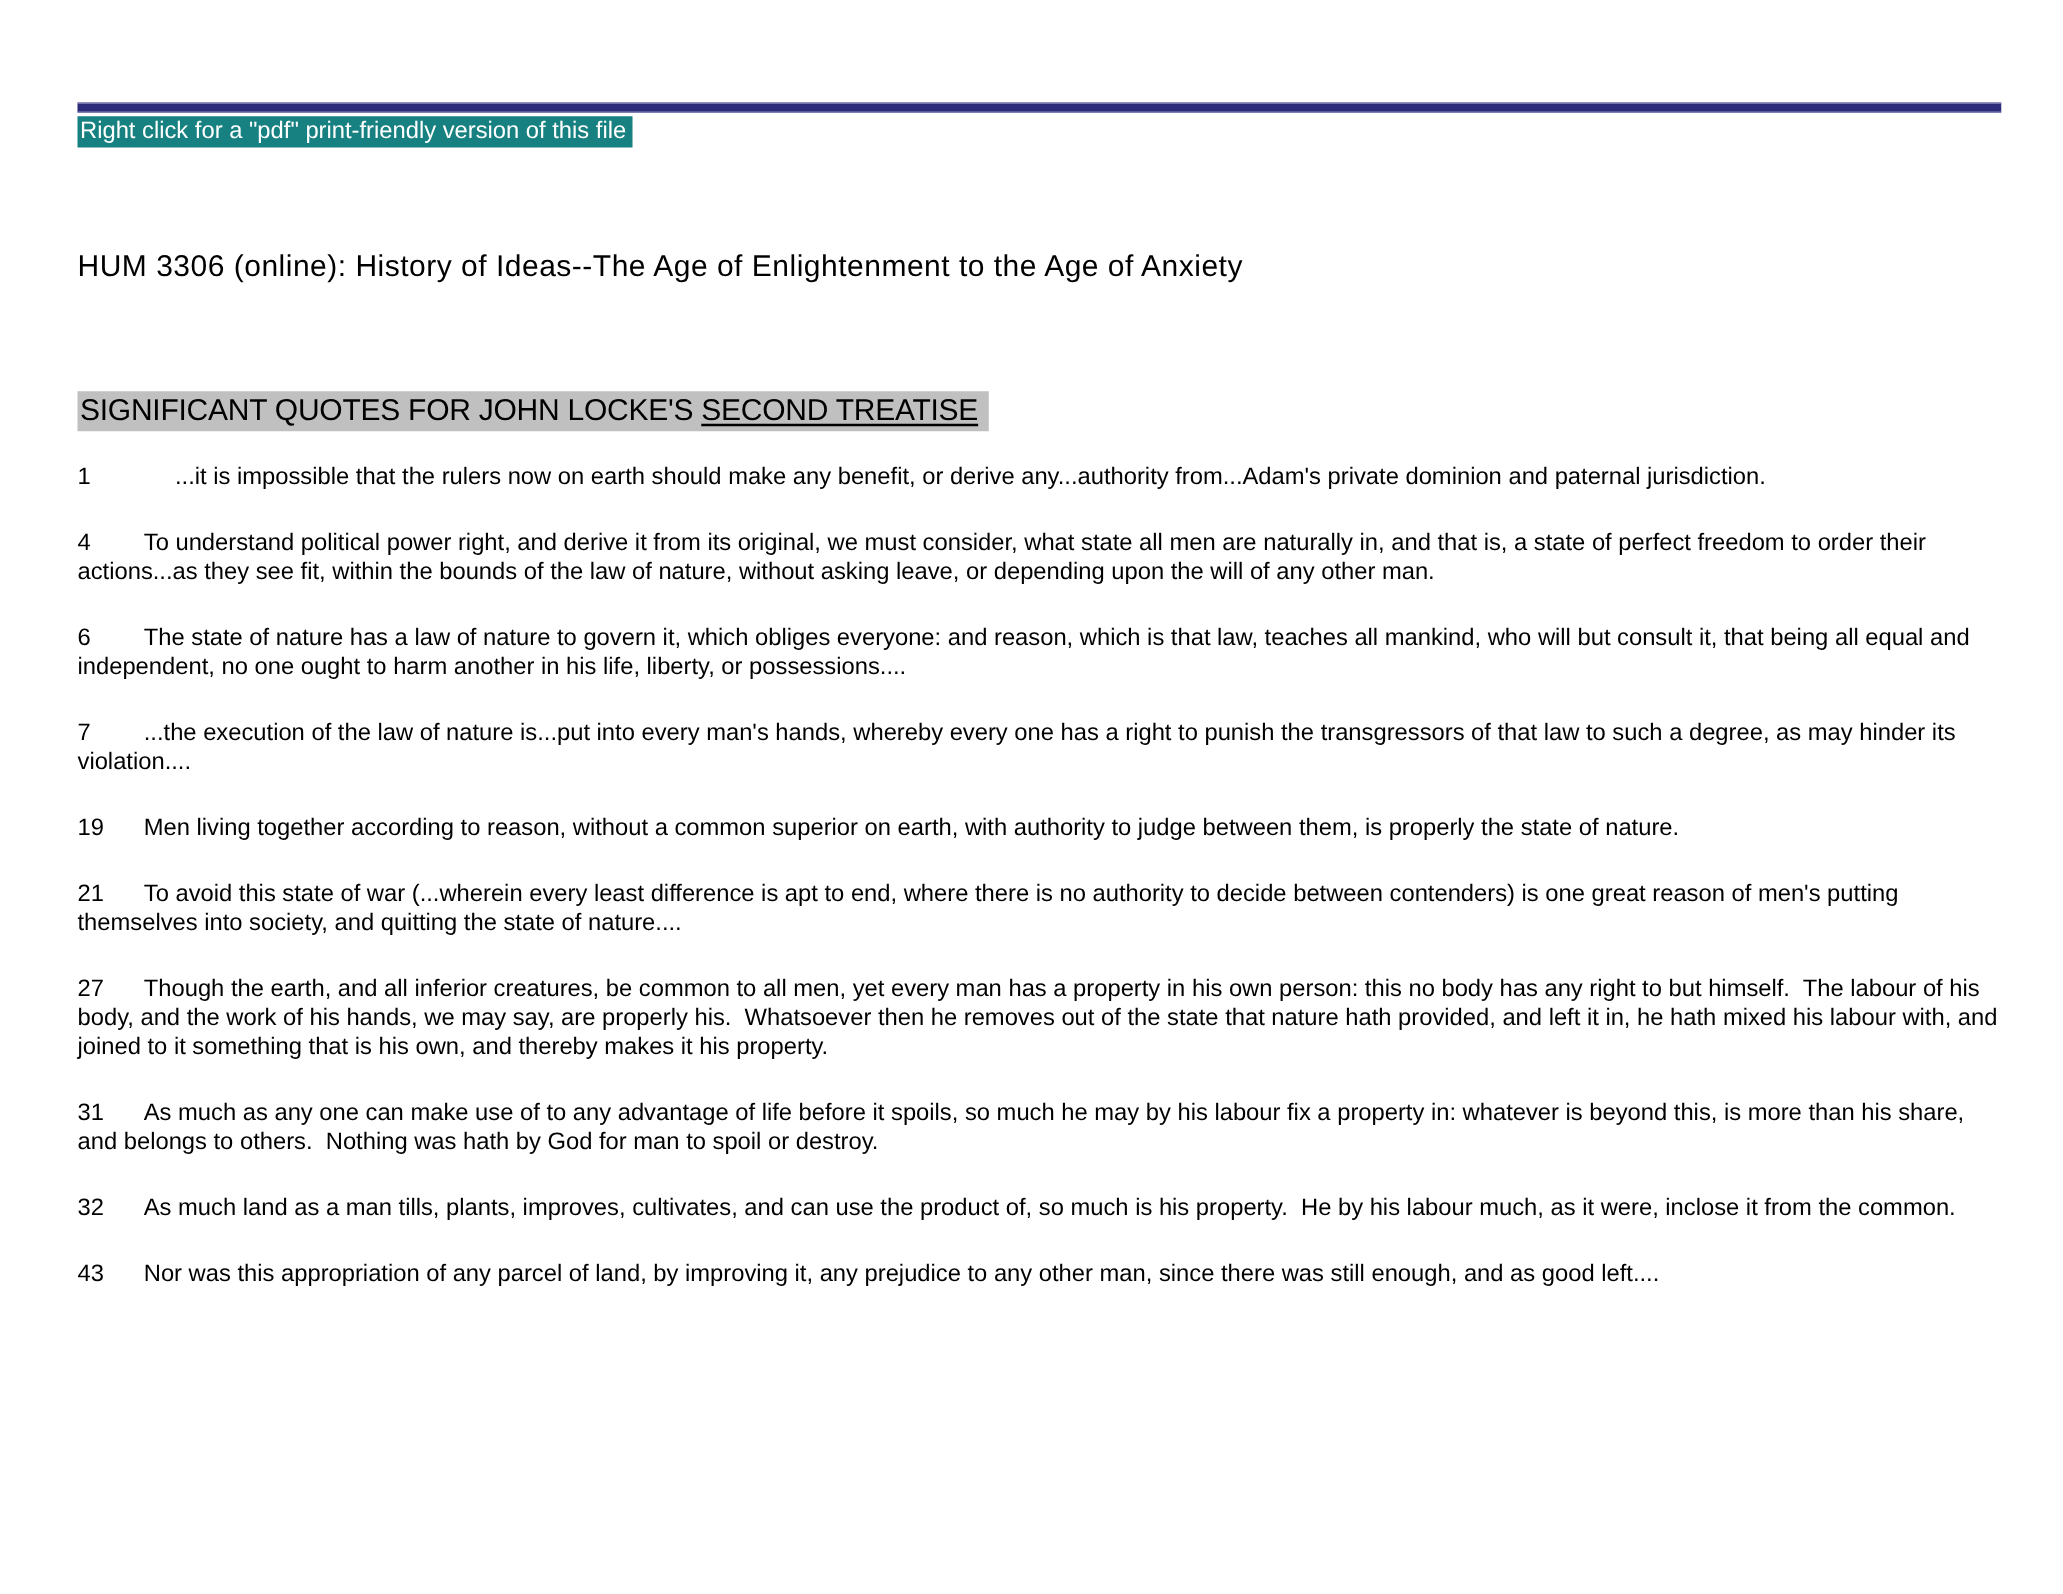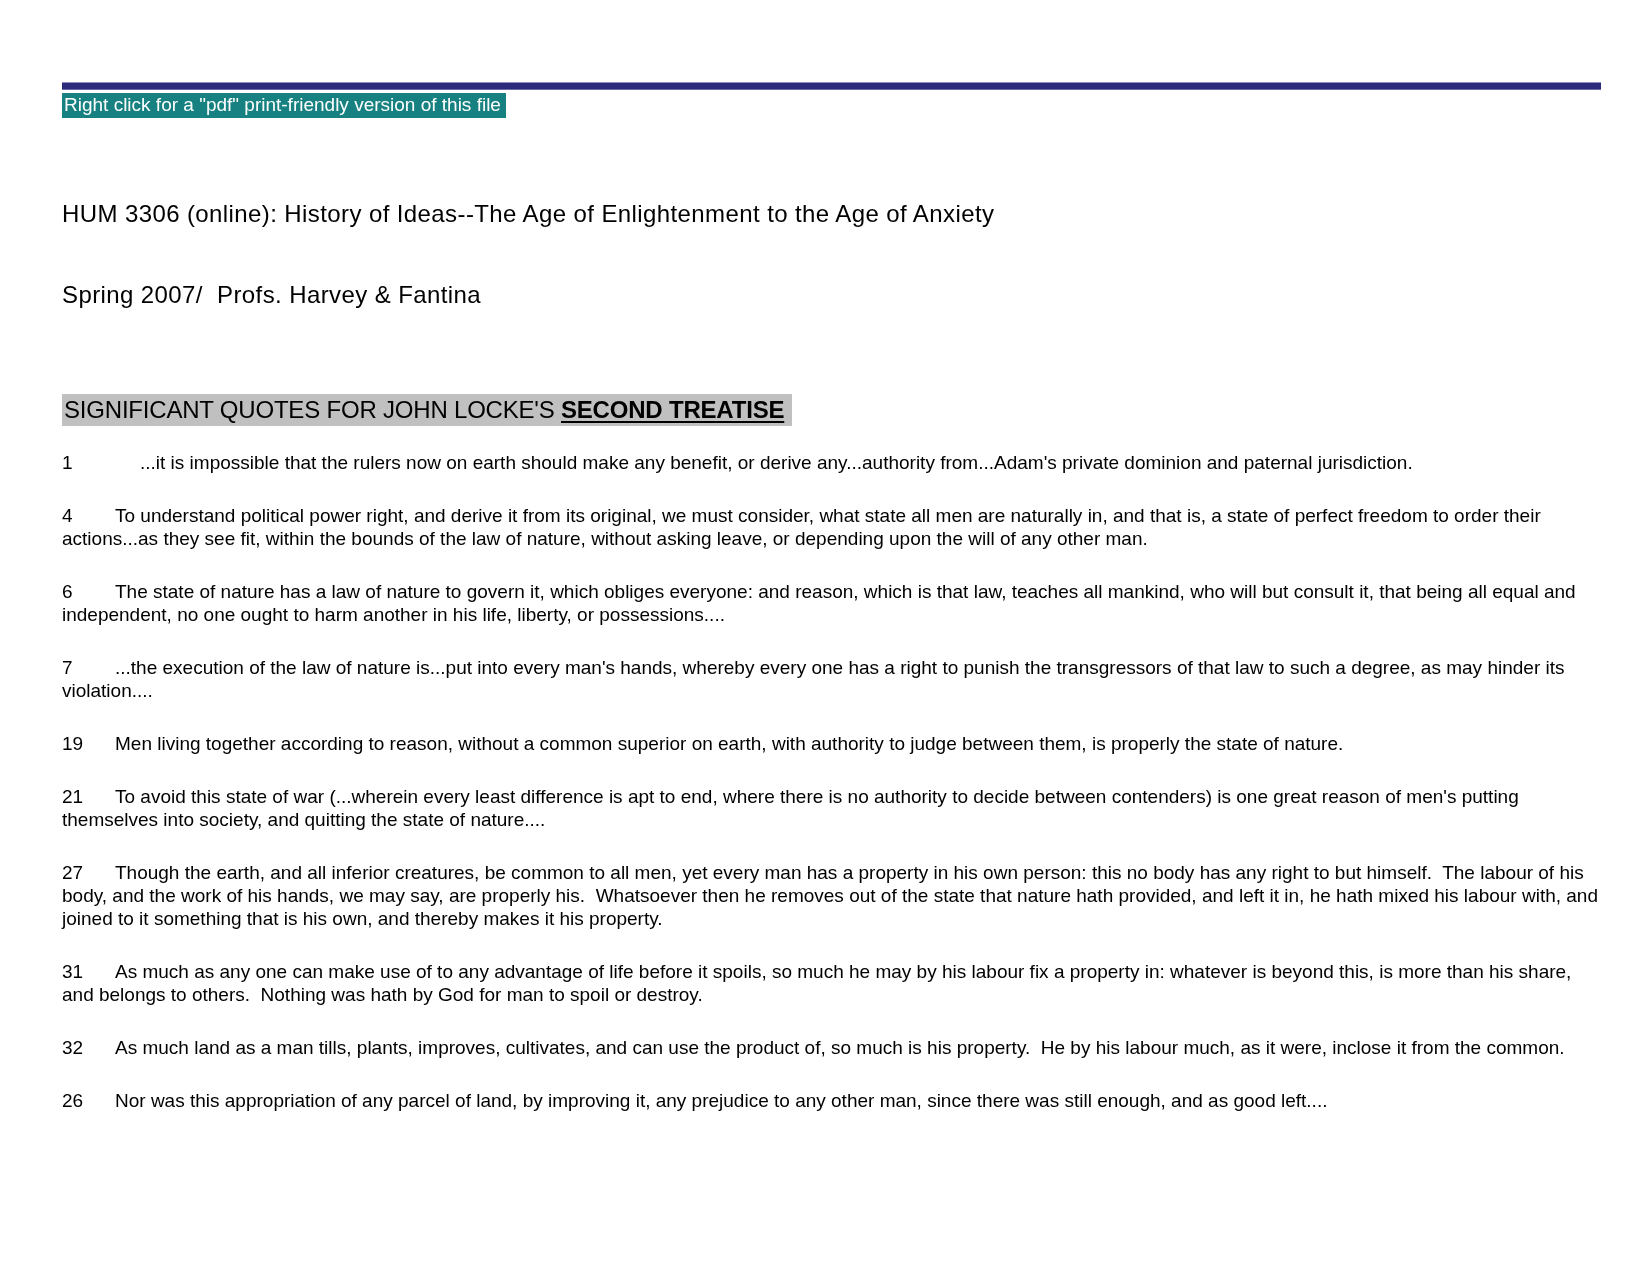--- a/index.html
+++ b/index.html
@@ -54,21 +54,20 @@
     line-height: 28px;
     letter-spacing: -0.2px;
   }
   .section-heading .hl {
     background: #c0c0c0;
     padding: 2px 8px 3px 2px;
   }
   .section-heading .ul {
     text-decoration: underline;
     text-underline-offset: 3px;
-    font-weight: bold;
   }
   .quotes {
     margin-top: 27px;
     width: 1539px;
     font-size: 19px;
     line-height: 23px;
   }
   .quote {
     margin: 0 0 30px 0;
   }
@@ -90,21 +89,20 @@
 
 <div class="page">
   <div class="content">
 
     <div class="top-rule"></div>
 
     <a class="pdf-banner">Right click for a "pdf" print-friendly version of this file</a>
 
     <div class="course-header">
       <div>HUM 3306 (online): History of Ideas--The Age of Enlightenment to the Age of Anxiety</div>
-      <div>Spring 2007/  Profs. Harvey &amp; Fantina</div>
     </div>
 
     <div class="section-heading">
       <span class="hl"><span>SIGNIFICANT QUOTES FOR JOHN LOCKE'S </span><span class="ul">SECOND TREATISE</span></span>
     </div>
 
     <div class="quotes">
 
       <p class="quote"><span class="qnum wide">1</span><span class="qtext">...it is impossible that the rulers now on earth should make any benefit, or derive any...authority from...Adam's private dominion and paternal jurisdiction.</span></p>
 
@@ -118,17 +116,17 @@
       <p class="quote"><span class="qnum">19</span><span class="qtext">Men living together according to reason, without a common superior on earth, with authority to judge between them, is properly the state of nature.</span></p>
 
       <p class="quote"><span class="qnum">21</span><span class="qtext">To avoid this state of war (...wherein every least difference is apt to end, where there is no authority to decide between contenders) is one great reason of men's putting themselves into society, and quitting the state of nature....</span></p>
 
       <p class="quote"><span class="qnum">27</span><span class="qtext">Though the earth, and all inferior creatures, be common to all men, yet every man has a property in his own person: this no body has any right to but himself.  The labour of his body, and the work of his hands, we may say, are properly his.  Whatsoever then he removes out of the state that nature hath provided, and left it in, he hath mixed his labour with, and joined to it something that is his own, and thereby makes it his property.</span></p>
 
       <p class="quote"><span class="qnum">31</span><span class="qtext">As much as any one can make use of to any advantage of life before it spoils, so much he may by his labour fix a property in: whatever is beyond this, is more than his share, and belongs to others.  Nothing was hath by God for man to spoil or destroy.</span></p>
 
       <p class="quote"><span class="qnum">32</span><span class="qtext">As much land as a man tills, plants, improves, cultivates, and can use the product of, so much is his property.  He by his labour much, as it were, inclose it from the common.</span></p>
 
-      <p class="quote"><span class="qnum">26</span><span class="qtext">Nor was this appropriation of any parcel of land, by improving it, any prejudice to any other man, since there was still enough, and as good left....</span></p>
+      <p class="quote"><span class="qnum">43</span><span class="qtext">Nor was this appropriation of any parcel of land, by improving it, any prejudice to any other man, since there was still enough, and as good left....</span></p>
 
     </div>
   </div>
 </div>
 
 </body></html>

